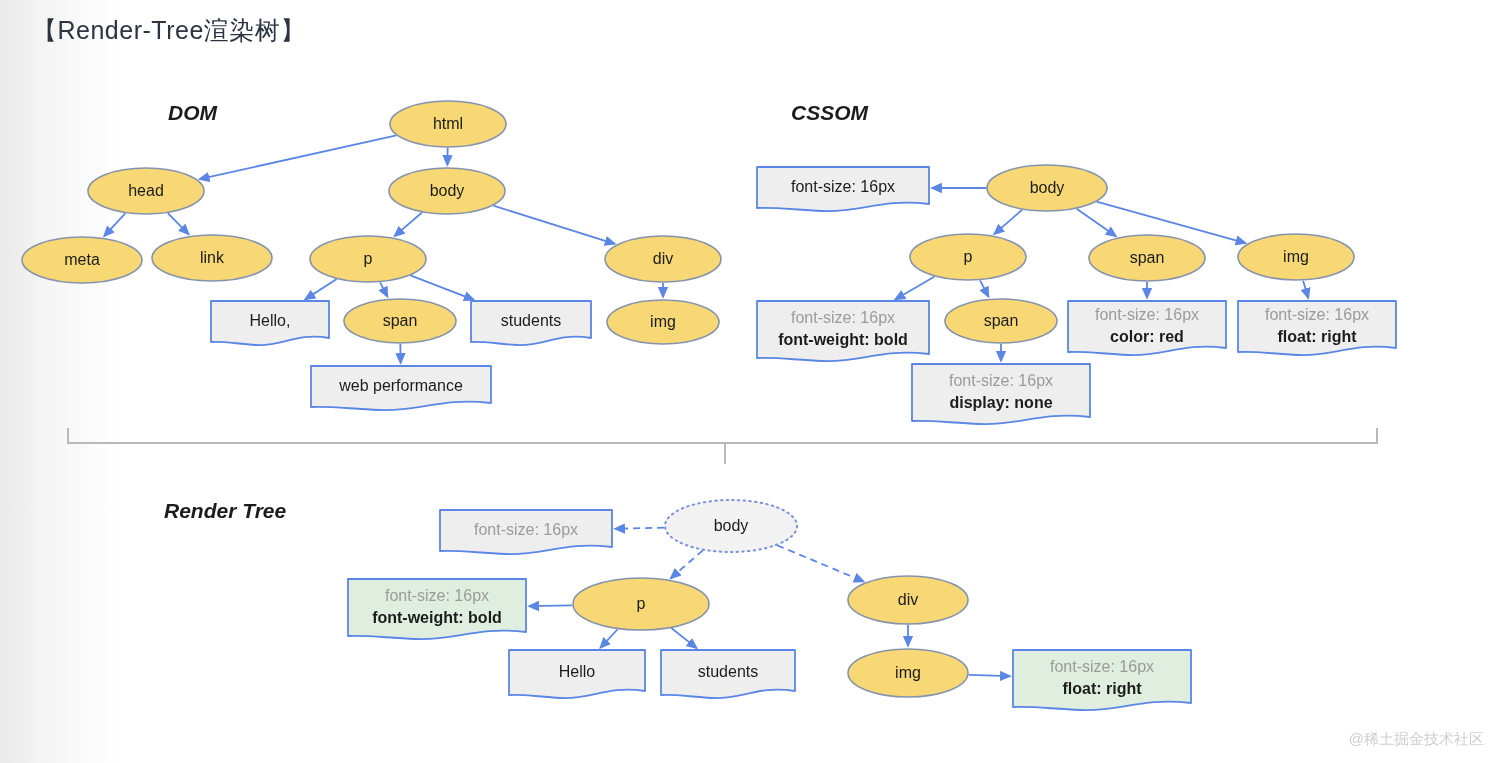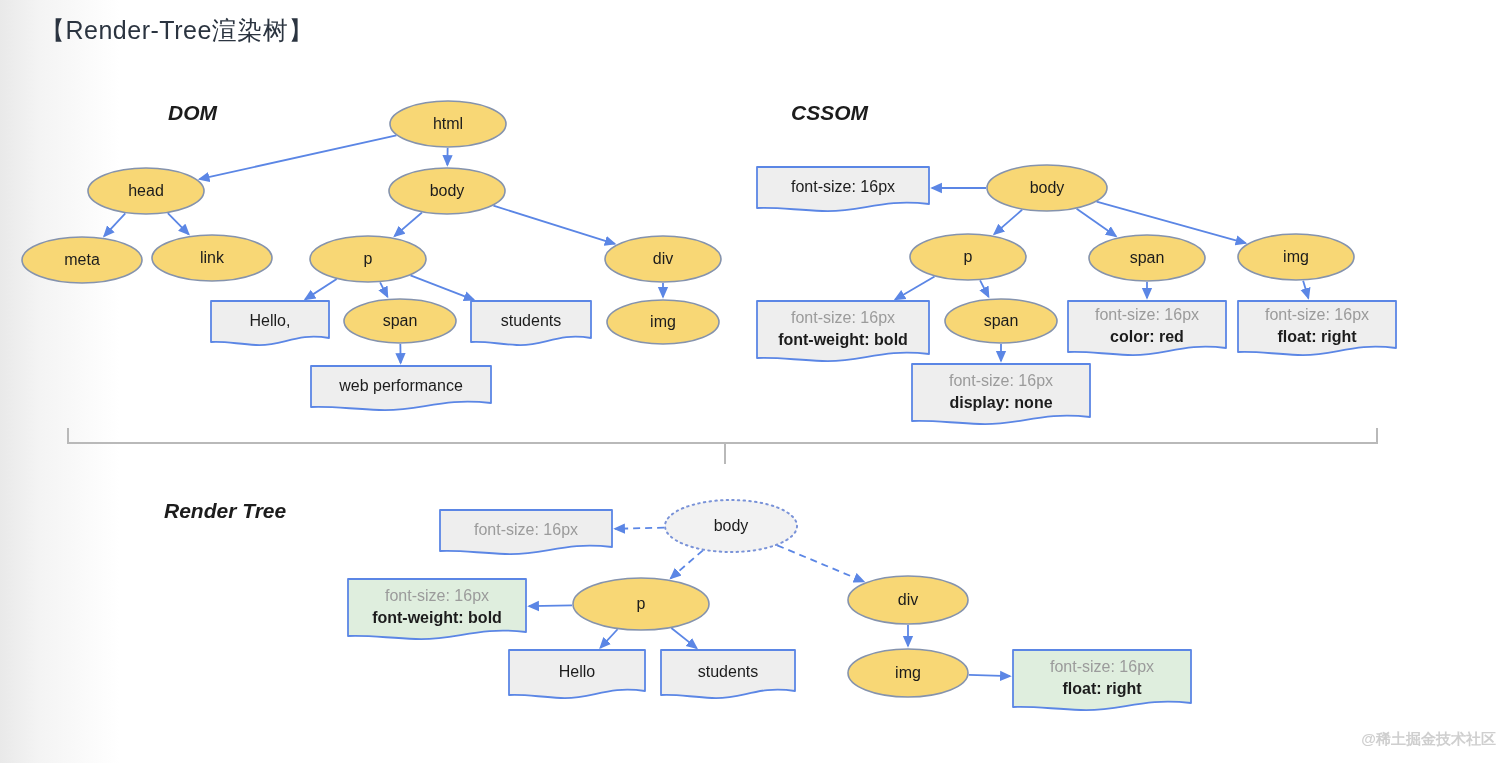--- a/index.html
+++ b/index.html
@@ -9,33 +9,32 @@
   }
   body {
     font-family: "Liberation Sans", sans-serif;
     background: linear-gradient(to right, #e9e9e9 0px, #f4f4f4 40px, #ffffff 120px, #ffffff 100%);
     position: relative;
   }
   #canvas { position: absolute; top: 0; left: 0; width: 1512px; height: 763px; }
 
   .page-title {
     position: absolute;
-    left: 40px; top: 14px;
+    left: 32px; top: 14px;
     font-size: 25px;
     color: #2b3440;
     letter-spacing: 0.5px;
     white-space: nowrap;
   }
   .watermark {
     position: absolute;
-    right: 16px; bottom: 14px;
+    right: 28px; bottom: 14px;
     font-size: 15px;
     color: #cfcfcf;
     white-space: nowrap;
-    font-weight: bold;
   }
   .section-title {
     font-family: "Liberation Sans", sans-serif;
     font-size: 21px;
     font-weight: bold;
     font-style: italic;
     fill: #1c1c1c;
   }
   .node-ellipse {
     fill: #f8d775;

